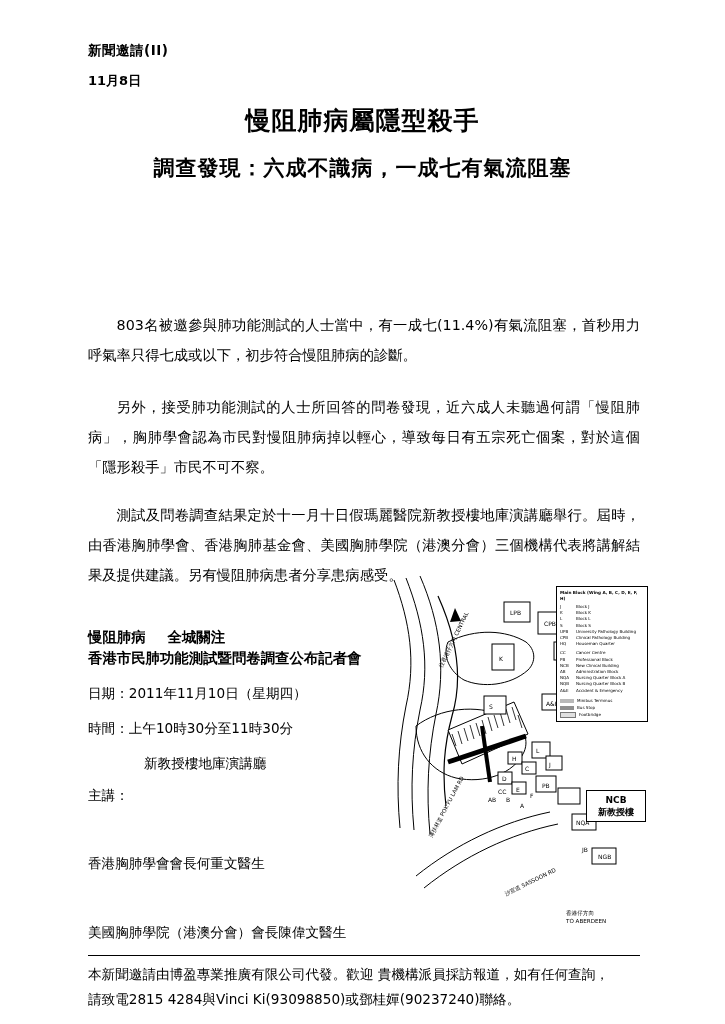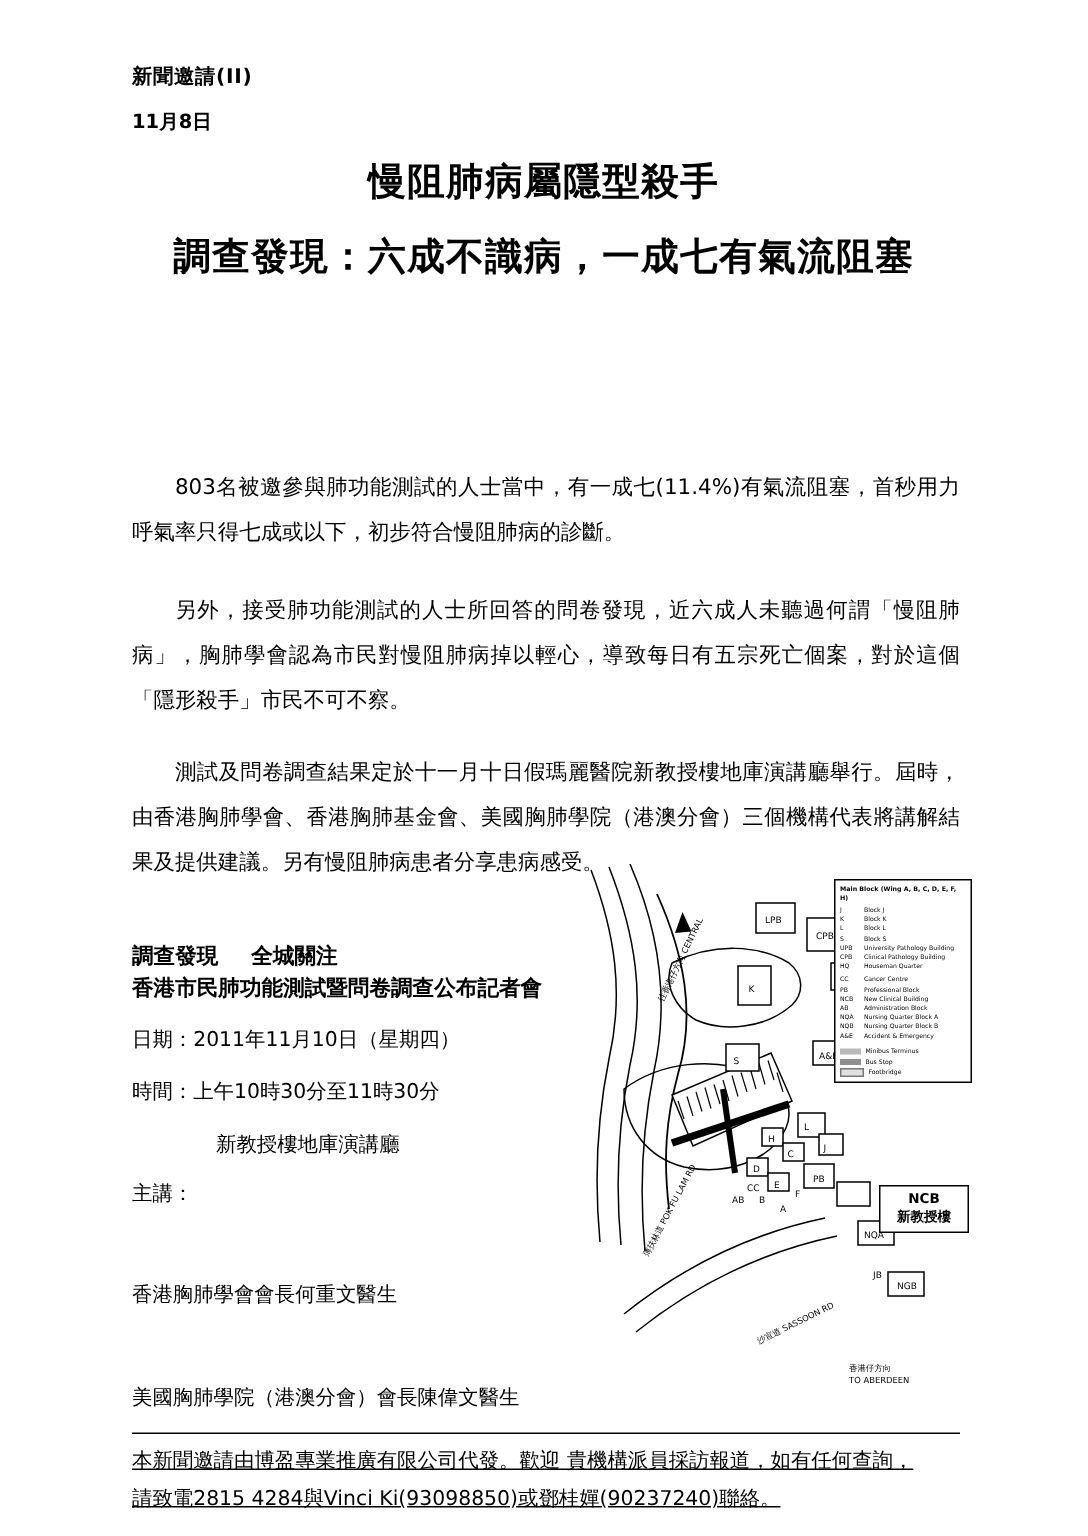--- a/index.html
+++ b/index.html
@@ -44,21 +44,21 @@
     text-align: center;
     font-size: 25px;
     font-weight: bold;
     letter-spacing: 1px;
   }
   .title2 {
     position: absolute;
     left: 0; right: 0;
     top: 154px;
     text-align: center;
-    font-size: 25px;
+    font-size: 21px;
     font-weight: bold;
     letter-spacing: 1px;
   }
   .body-para {
     position: absolute;
     left: 88px;
     width: 552px;
     font-size: 14.3px;
     line-height: 30px;
     text-align: justify;
@@ -112,21 +112,20 @@
     width: 552px;
     border-top: 1px solid #000;
   }
   .footer {
     position: absolute;
     left: 88px;
     top: 962px;
     width: 560px;
     font-size: 13.6px;
     line-height: 25px;
-    text-decoration: underline;
   }
 
   
   .map {
     position: absolute;
     left: 386px;
     top: 576px;
     width: 268px;
     height: 360px;
   }
@@ -185,21 +184,21 @@
 
   <div class="title1">慢阻肺病屬隱型殺手</div>
   <div class="title2">調查發現：六成不識病，一成七有氣流阻塞</div>
 
   <div class="body-para p2 indent">803名被邀參與肺功能測試的人士當中，有一成七(11.4%)有氣流阻塞，首秒用力呼氣率只得七成或以下，初步符合慢阻肺病的診斷。</div>
   <div class="body-para p3 indent">另外，接受肺功能測試的人士所回答的問卷發現，近六成人未聽過何謂「慢阻肺病」，胸肺學會認為市民對慢阻肺病掉以輕心，導致每日有五宗死亡個案，對於這個「隱形殺手」市民不可不察。</div>
   <div class="body-para p4 indent">測試及問卷調查結果定於十一月十日假瑪麗醫院新教授樓地庫演講廳舉行。屆時，由香港胸肺學會、香港胸肺基金會、美國胸肺學院（港澳分會）三個機構代表將講解結果及提供建議。另有慢阻肺病患者分享患病感受。</div>
 
   <div class="event">
     <div class="ev-l1">
-      <span>調查發現</span><span class="gap"></span><span>全城關注</span>
+      <span>慢阻肺病</span><span class="gap"></span><span>全城關注</span>
     </div>
     <div class="ev-l2">香港市民肺功能測試暨問卷調查公布記者會</div>
 
     <div class="row">
       <span>日期：</span><span>2011年11月10日（星期四）</span>
     </div>
 
     <div class="row">
       <span>時間：</span><span>上午10時30分至11時30分</span>
     </div>

